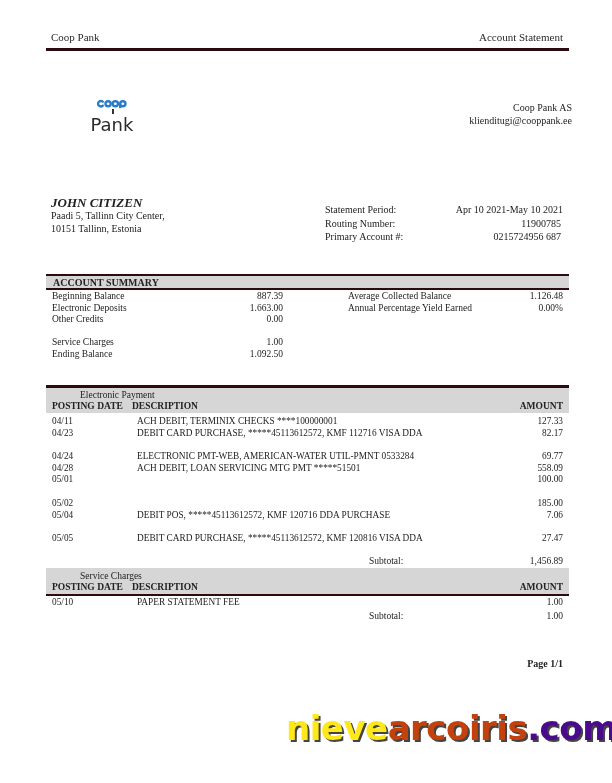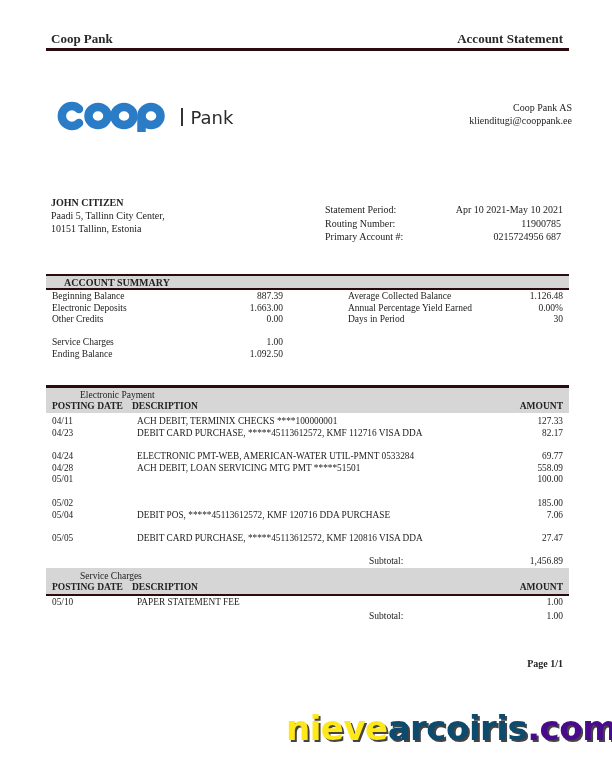--- a/index.html
+++ b/index.html
@@ -1,48 +1,48 @@
 <!DOCTYPE html>
 <html><head>
   <meta charset="utf-8">
   <style>
     * { box-sizing: border-box; margin: 0; padding: 0; }
     html, body { width: 612px; height: 783px; background: #ffffff; overflow: hidden; }
     body { font-family: "DejaVu Serif", "Liberation Serif", serif; color: #222; position: relative; font-size: 9px; }
     .abs { position: absolute; }
-    .hdr-title { font-weight: bold; font-size: 13px; color: #2a2a2a; top: 31px; font-family: "Liberation Serif", serif; }
+    .hdr-title { font-weight: normal; font-size: 11px; color: #2a2a2a; top: 31px; font-family: "Liberation Serif", serif; }
     .hdr-left { left: 51px; }
     .hdr-right { right: 49px; }
     .rule-thick { left: 46px; width: 523px; height: 3px; background: #2b0b10; }
-    .logo { left: 53px; top: 99px; height: 36px; display: flex; align-items: center; }
+    .logo { left: 53px; top: 99px; height: 36px; display: flex; align-items: center; flex-direction: column; }
     .logo-sep { width: 1.5px; height: 18px; background: #333; margin: 0 8px 0 10px; }
     .logo-pank { font-family: "DejaVu Sans", sans-serif; font-size: 18px; color: #2a2a2a; }
     .bank-info { right: 40px; top: 102px; text-align: right; font-size: 10px; line-height: 12.5px; font-family: "Liberation Serif", serif; }
     .cust { left: 51px; top: 196px; font-size: 10px; line-height: 13px; font-family: "Liberation Serif", serif; }
-    .cust .name { font-weight: bold; font-size: 10px; }
+    .cust .name { font-weight: bold; font-size: 13px; font-style: italic; }
     .stmt { left: 325px; top: 203px; width: 238px; font-size: 10px; line-height: 13.5px; font-family: "Liberation Serif", serif; }
     .stmt .row { display: flex; justify-content: space-between; }
     .band { left: 46px; width: 523px; background: #d6d6d6; }
     .band-top { height: 2.5px; background: #2b0b10; left: 46px; width: 523px; }
     .sec-title { font-weight: bold; font-size: 10px; font-family: "Liberation Serif", serif; }
     .summ { font-size: 9.5px; line-height: 11.6px; font-family: "Liberation Serif", serif; }
     .summ .r { display: flex; justify-content: space-between; }
     .tbl-label { font-size: 9.5px; font-family: "Liberation Serif", serif; margin-left: 28px; }
     .th { font-weight: bold; font-size: 9.5px; font-family: "Liberation Serif", serif; }
     .txn { font-size: 9.3px; font-family: "Liberation Serif", serif; line-height: 11.7px; }
     .txn .r { position: relative; height: 11.7px; }
     .txn .d { position: absolute; left: 0; }
     .txn .desc { position: absolute; left: 85px; }
     .txn .amt { position: absolute; right: 0; }
     .gap { height: 11.7px; }
     .subt { font-size: 9.5px; font-family: "Liberation Serif", serif; }
     .page-no { right: 49px; top: 658px; font-weight: bold; font-size: 10px; font-family: "Liberation Serif", serif; }
     .wm { left: 286px; top: 708px; font-family: "DejaVu Sans", sans-serif; font-weight: bold; font-size: 34px; letter-spacing: -0.5px; text-shadow: 2px 2px 0 #444; }
     .wm .y { color: #ffe81a; }
-    .wm .o { color: #0c4a6e; }
+    .wm .o { color: #c2410c; }
     .wm .p { color: #4a0a8c; }
   </style>
 </head>
 <body>
 
 <div class="abs hdr-title hdr-left">Coop Pank</div>
 <div class="abs hdr-title hdr-right">Account Statement</div>
 <div class="abs rule-thick" style="top:48px;"></div>
 
 <div class="abs logo">
@@ -79,21 +79,21 @@
     <span>Routing Number:</span>
     <span style="padding-right:2px;">11900785</span>
   </div>
   <div class="row">
     <span>Primary Account #:</span>
     <span style="padding-right:2px;">0215724956 687</span>
   </div>
 </div>
 
 <div class="abs band-top" style="top:274px;"></div>
-<div class="abs band" style="top:276px; height:12px; padding-left:18px;">
+<div class="abs band" style="top:276px; height:12px; padding-left:7px;">
   <span class="sec-title" style="line-height:13px;">ACCOUNT SUMMARY</span>
 </div>
 <div class="abs" style="top:288px; left:46px; width:523px; height:1.5px; background:#2b0b10;"></div>
 
 <div class="abs summ" style="left:52px; top:291px; width:231px;">
   <div class="r">
       <span>Beginning Balance</span>
       <span>887.39</span>
     </div>
   <div class="r">
@@ -116,24 +116,20 @@
 </div>
 
 <div class="abs summ" style="left:348px; top:291px; width:215px;">
   <div class="r">
       <span>Average Collected Balance</span>
       <span>1.126.48</span>
     </div>
   <div class="r">
       <span>Annual Percentage Yield Earned</span>
       <span>0.00%</span>
-    </div>
-  <div class="r">
-      <span>Days in Period</span>
-      <span>30</span>
     </div>
 </div>
 
 <div class="abs band-top" style="top:385px;"></div>
 <div class="abs band" style="top:387.5px; height:25px; padding:2px 6px 0 6px;">
   <div class="tbl-label" style="line-height:11px;">Electronic Payment</div>
   <div style="position:relative; height:12px;">
     <span class="th abs" style="left:0; top:0;">POSTING DATE</span>
     <span class="th abs" style="left:80px; top:0;">DESCRIPTION</span>
     <span class="th abs" style="right:0; top:0;">AMOUNT</span>

